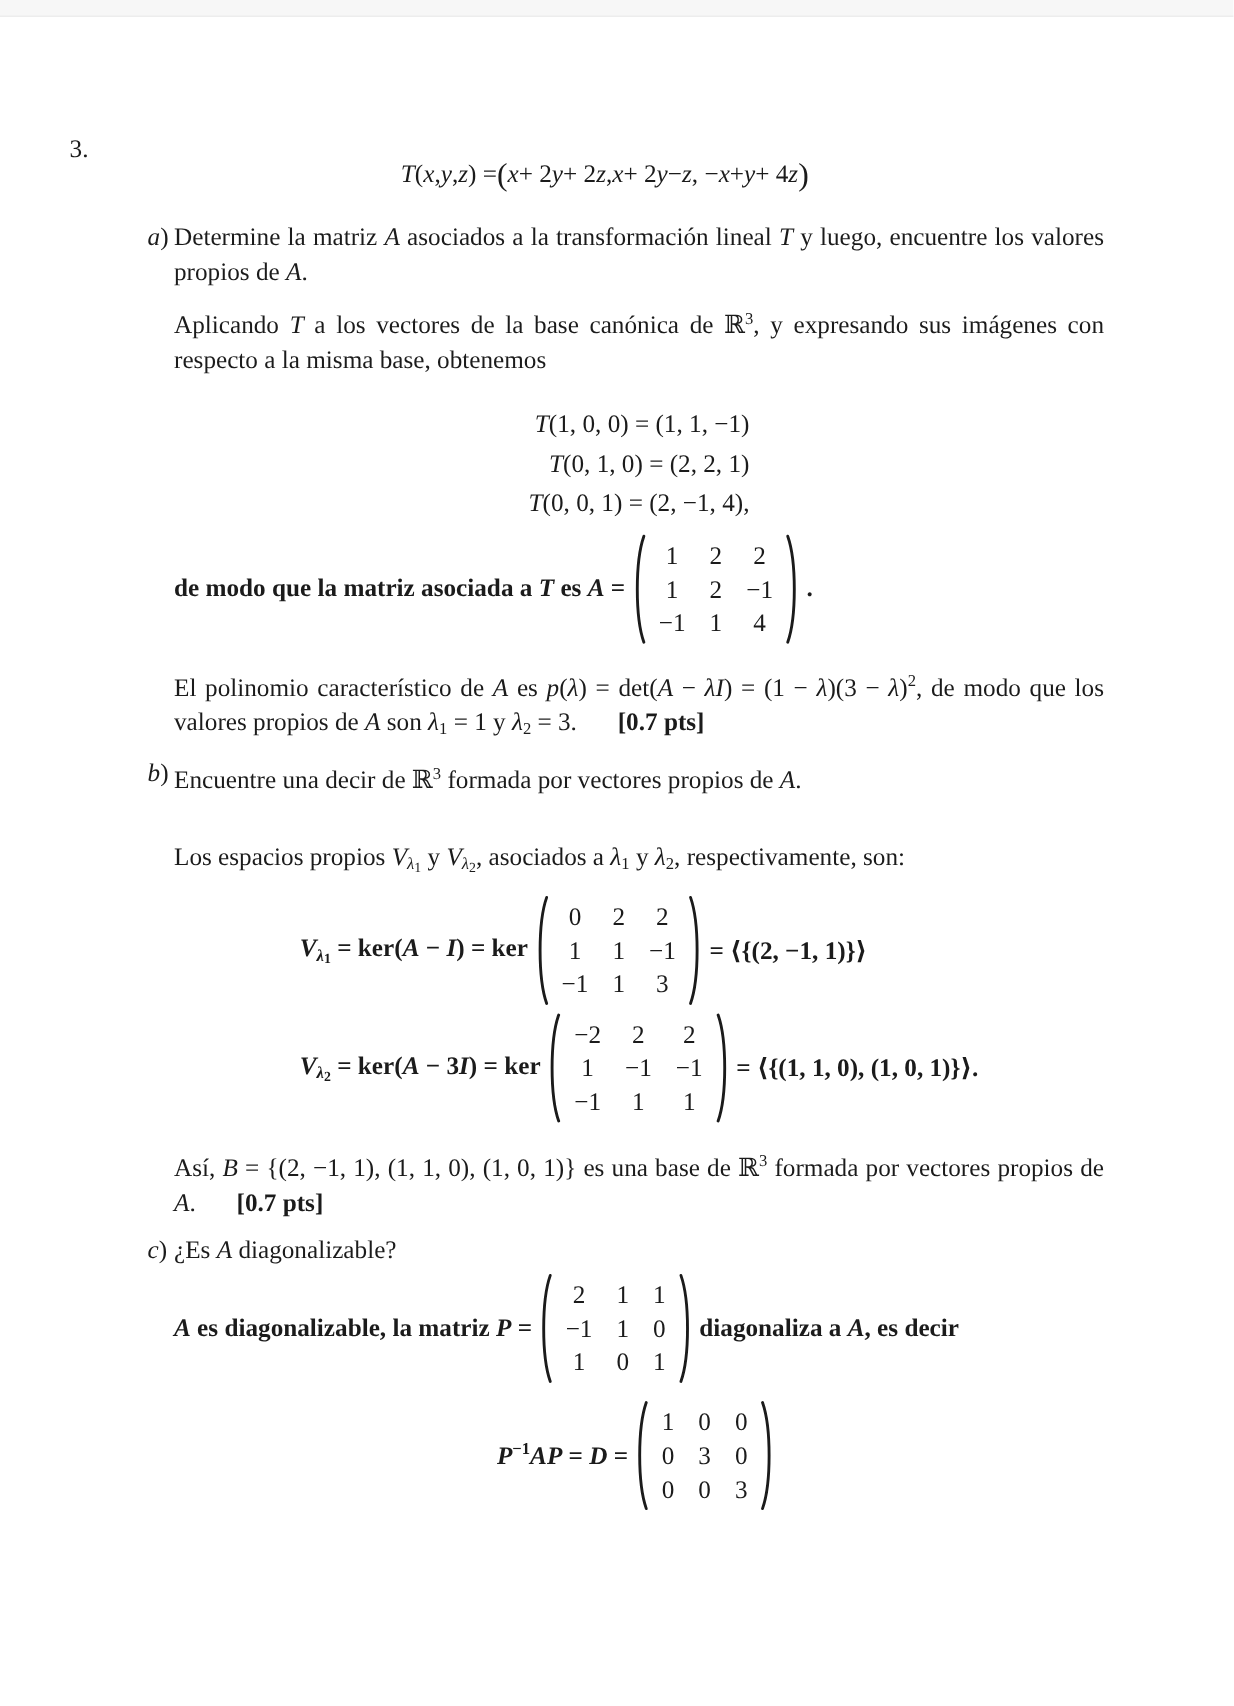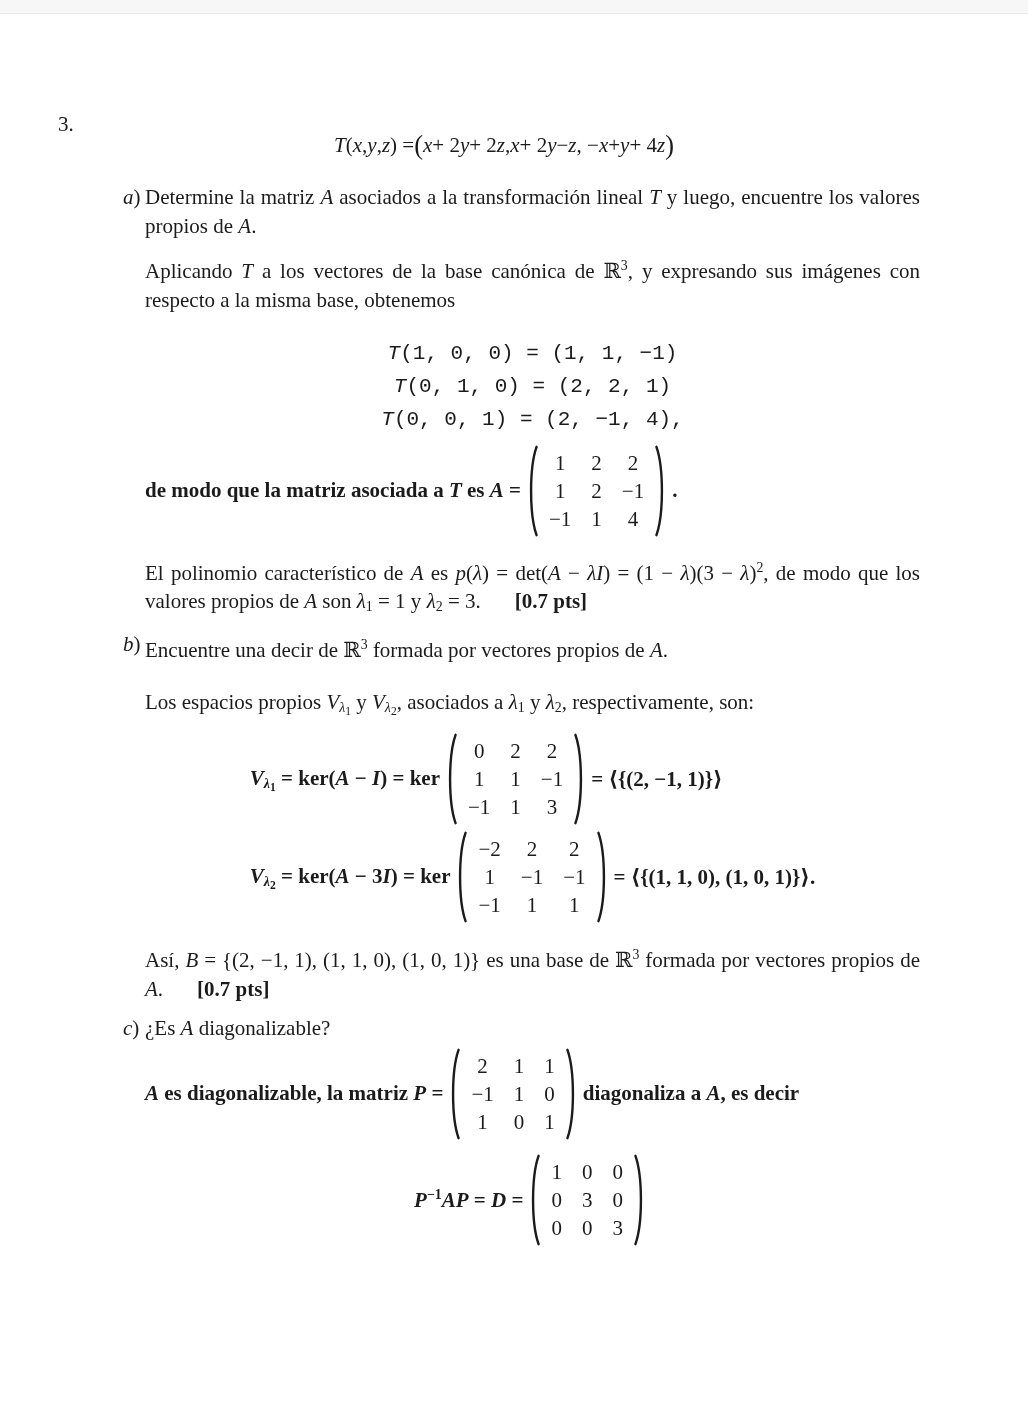--- a/index.html
+++ b/index.html
@@ -23,21 +23,21 @@
   .li1 { display: flex; }
   .li1-num { width: 30px; flex: none; line-height: 29px; }
   .li1-body { flex: 1; min-width: 0; }
 
   .li2 { display: flex; margin-left: 35px; }
   .li2-label { width: 22px; flex: none; line-height: 29px; }
   .li2-body { flex: 1; min-width: 0; }
 
   .eq-center { display: flex; justify-content: center; align-items: center; white-space: nowrap; }
   .align-block { display: table; margin-left: auto; margin-right: auto; }
-  .align-line { line-height: 33px; text-align: center; white-space: nowrap; font-family: Liberation Mono, monospace; }
+  .align-line { line-height: 33px; text-align: right; white-space: nowrap; }
 
   .mat-eq { display: flex; align-items: center; white-space: nowrap; text-align: left; }
   .runs { white-space: inherit; font-weight: bold; }
 
   .matrix { display: inline-flex; align-items: stretch; margin: 0 5px; }
   .paren { width: 13px; align-self: stretch; height: auto; display: block; color: #1b1b1b; }
   .mat-grid { display: inline-grid; column-gap: 20px; padding: 5px 10px; align-items: center; }
   .mat-cell { text-align: center; line-height: 28px; justify-self: center; }
 
   .r-i { font-style: italic; }
@@ -48,21 +48,21 @@
   .r-gap { display: inline-block; width: 34px; }
   .r-bigp { font-size: 126%; vertical-align: -0.07em; }
 
   .eq-tdef { margin-top: 20px; }
   .sec-a { margin-top: 22px; }
   .p-apply { margin-top: 10px; }
   .blk-timages { margin-top: 22px; }
   .p-matrixA { margin-top: 8px; }
   .p-charpoly { margin-top: 15px; }
   .sec-b { margin-top: 8px; }
-  .p-espacios { margin-top: 24px; }
+  .p-espacios { margin-top: 36px; }
   .blk-v { margin-top: 6px; }
   .blk-v .mat-eq + .mat-eq { margin-top: 4px; }
   .p-asi { margin-top: 16px; }
   .sec-c { margin-top: 10px; }
   .p-diag { margin-top: 4px; display: flex; align-items: center; text-align: left; white-space: nowrap; }
   .p-matrixA { display: flex; align-items: center; text-align: left; white-space: nowrap; }
   .blk-peq { margin-top: 12px; }
   .p-pts { margin-top: 16px; text-align: left; }
 </style>
 </head>

